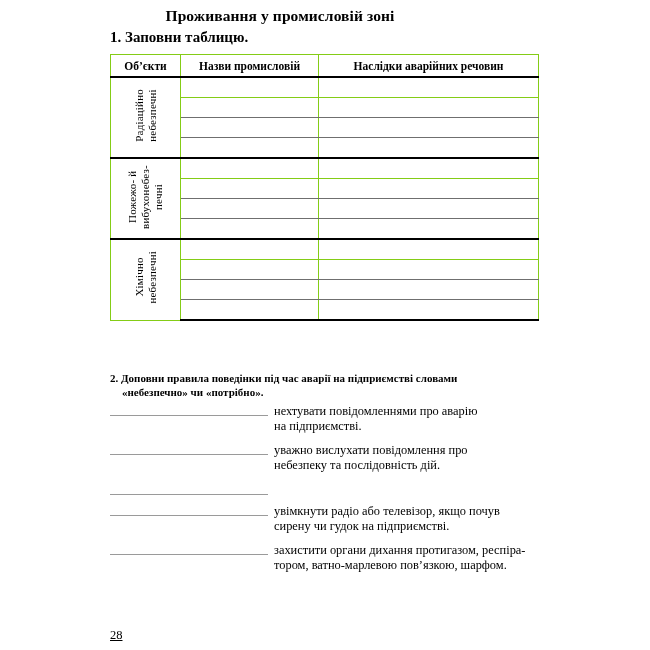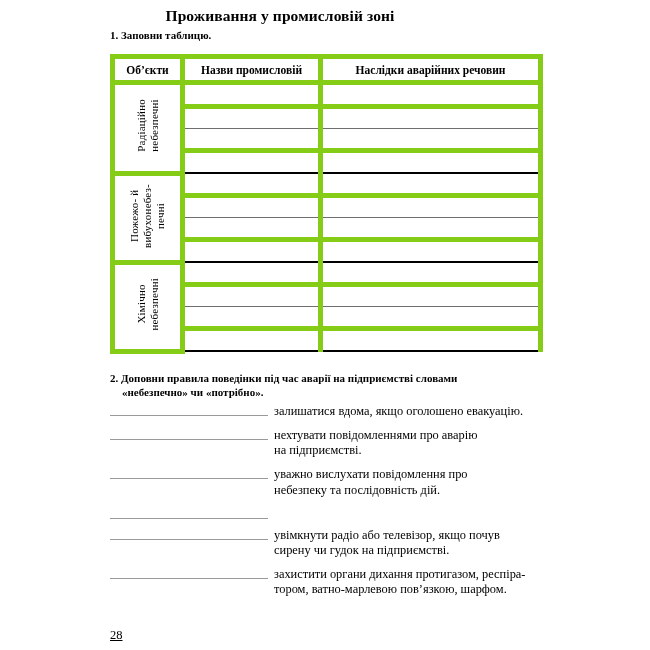--- a/index.html
+++ b/index.html
@@ -31,39 +31,39 @@
     font-size: 15.5px;
     font-weight: bold;
     letter-spacing: 0.1px;
   }
 
   
   .task1-instruction {
     position: absolute;
     top: 29px;
     left: 110px;
-    font-size: 11px;
+    font-size: 15px;
     font-weight: bold;
   }
 
   
   .tbl-wrap {
     position: absolute;
     top: 54px;
     left: 110px;
     width: 428px;
   }
   table.grid {
     border-collapse: collapse;
     width: 428px;
     table-layout: fixed;
   }
   table.grid th,
   table.grid td {
-    border: 5px solid #84cc16;
+    border: 1px solid #84cc16;
     padding: 0;
     margin: 0;
   }
   table.grid th {
     height: 21px;
     font-size: 11.5px;
     font-weight: bold;
     text-align: center;
     vertical-align: middle;
   }
@@ -249,24 +249,20 @@
   </div>
 
   <div class="task2-instruction">
     <span>2. Доповни правила поведінки під час аварії на підприємстві словами</span>
     <span class="l2">«небезпечно» чи «потрібно».</span>
   </div>
 
   <div class="rules">
     <div class="rule">
       <span class="fill-line"></span>
-      <span class="rule-text">залишатися вдома, якщо оголошено евакуацію.</span>
-    </div>
-    <div class="rule">
-      <span class="fill-line"></span>
       <span class="rule-text">нехтувати повідомленнями про аварію
 на підприємстві.</span>
     </div>
     <div class="rule">
       <span class="fill-line"></span>
       <span class="rule-text">уважно вислухати повідомлення про
 небезпеку та послідовність дій.</span>
     </div>
     <div class="rule">
       <span class="fill-line"></span>

